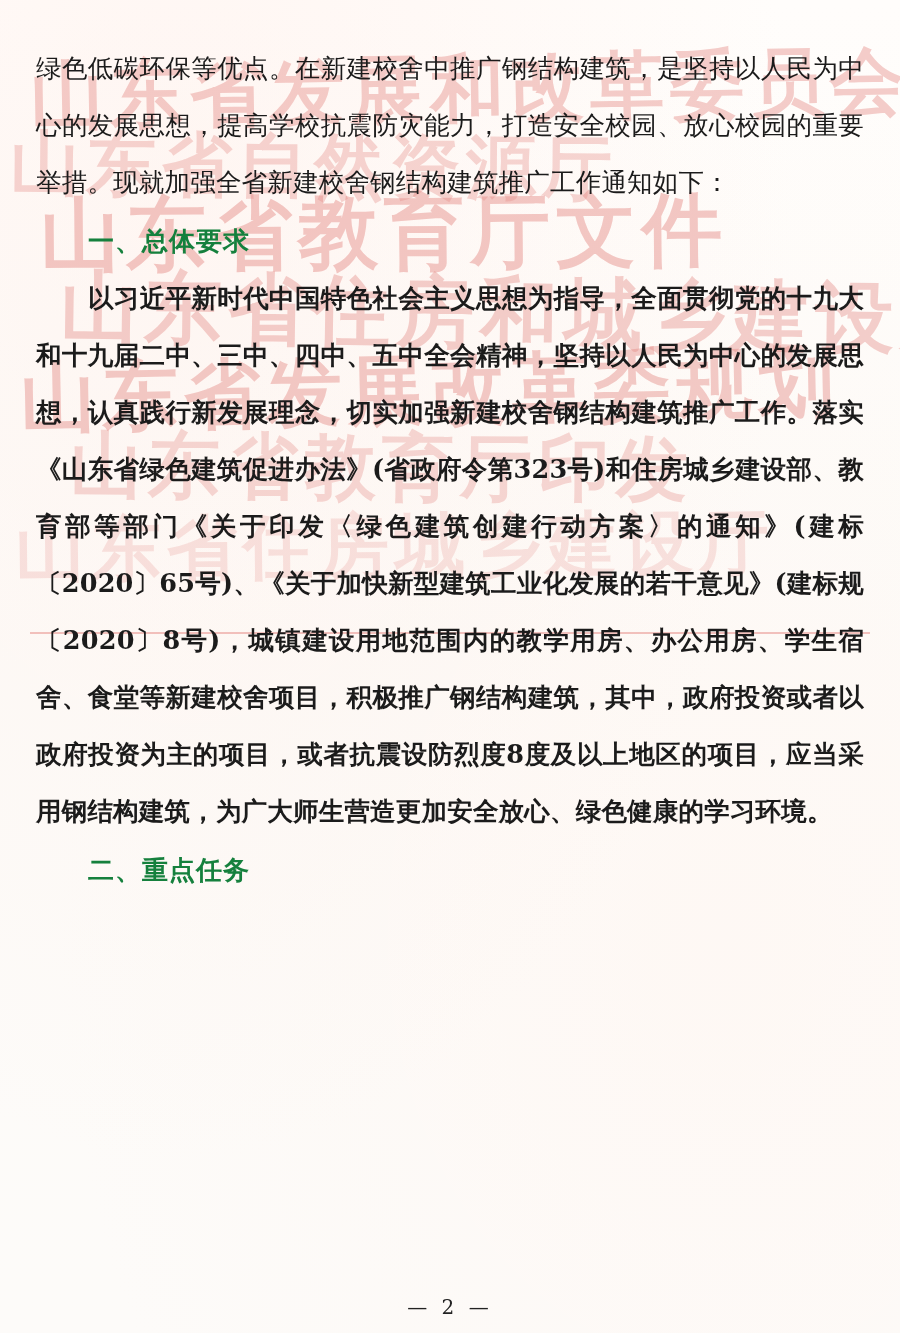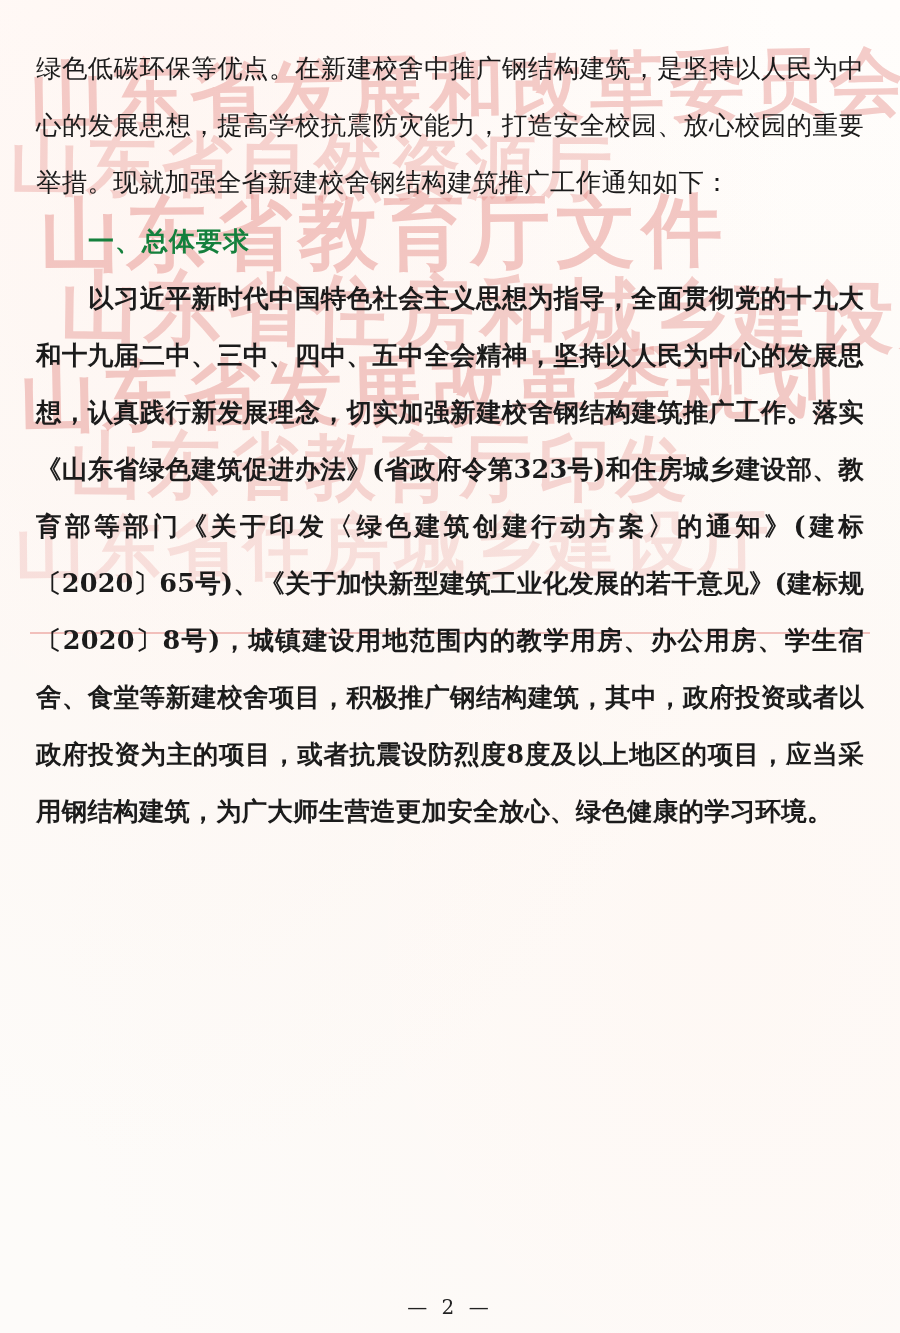--- a/index.html
+++ b/index.html
@@ -122,19 +122,20 @@
   </div>
 
   <div id="content">
 
     <p>绿色低碳环保等优点。在新建校舍中推广钢结构建筑，是坚持以人民为中心的发展思想，提高学校抗震防灾能力，打造安全校园、放心校园的重要举措。现就加强全省新建校舍钢结构建筑推广工作通知如下：</p>
 
     <h2 class="section">一、总体要求</h2>
 
     <p class="indent">以习近平新时代中国特色社会主义思想为指导，全面贯彻党的十九大和十九届二中、三中、四中、五中全会精神，坚持以人民为中心的发展思想，认真践行新发展理念，切实加强新建校舍钢结构建筑推广工作。落实《山东省绿色建筑促进办法》(省政府令第323号)和住房城乡建设部、教育部等部门《关于印发〈绿色建筑创建行动方案〉的通知》(建标〔2020〕65号)、《关于加快新型建筑工业化发展的若干意见》(建标规〔2020〕8号)，城镇建设用地范围内的教学用房、办公用房、学生宿舍、食堂等新建校舍项目，积极推广钢结构建筑，其中，政府投资或者以政府投资为主的项目，或者抗震设防烈度8度及以上地区的项目，应当采用钢结构建筑，为广大师生营造更加安全放心、绿色健康的学习环境。</p>
 
+    <h2 class="section">二、重点任务</h2>
 
 
   </div>
 
   <div id="page-footer">— 2 —</div>
 
 </div>
 
 </body></html>

